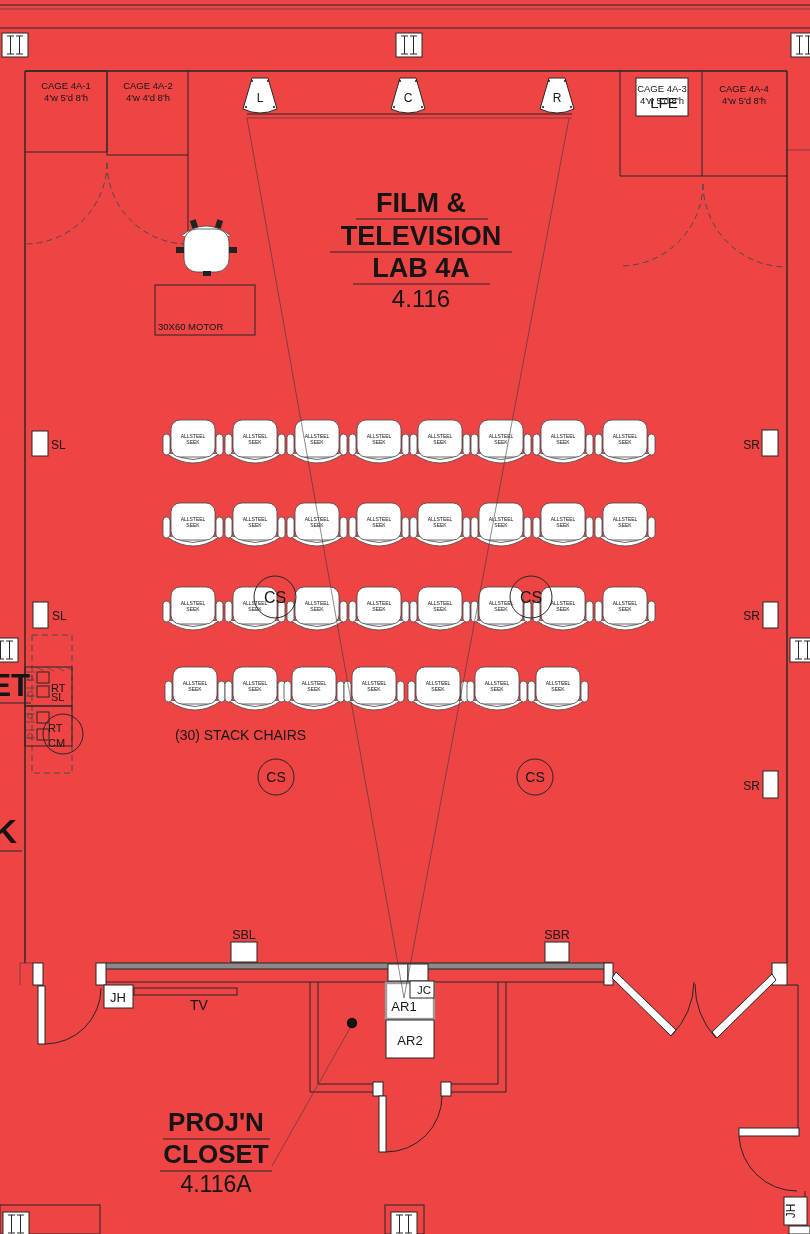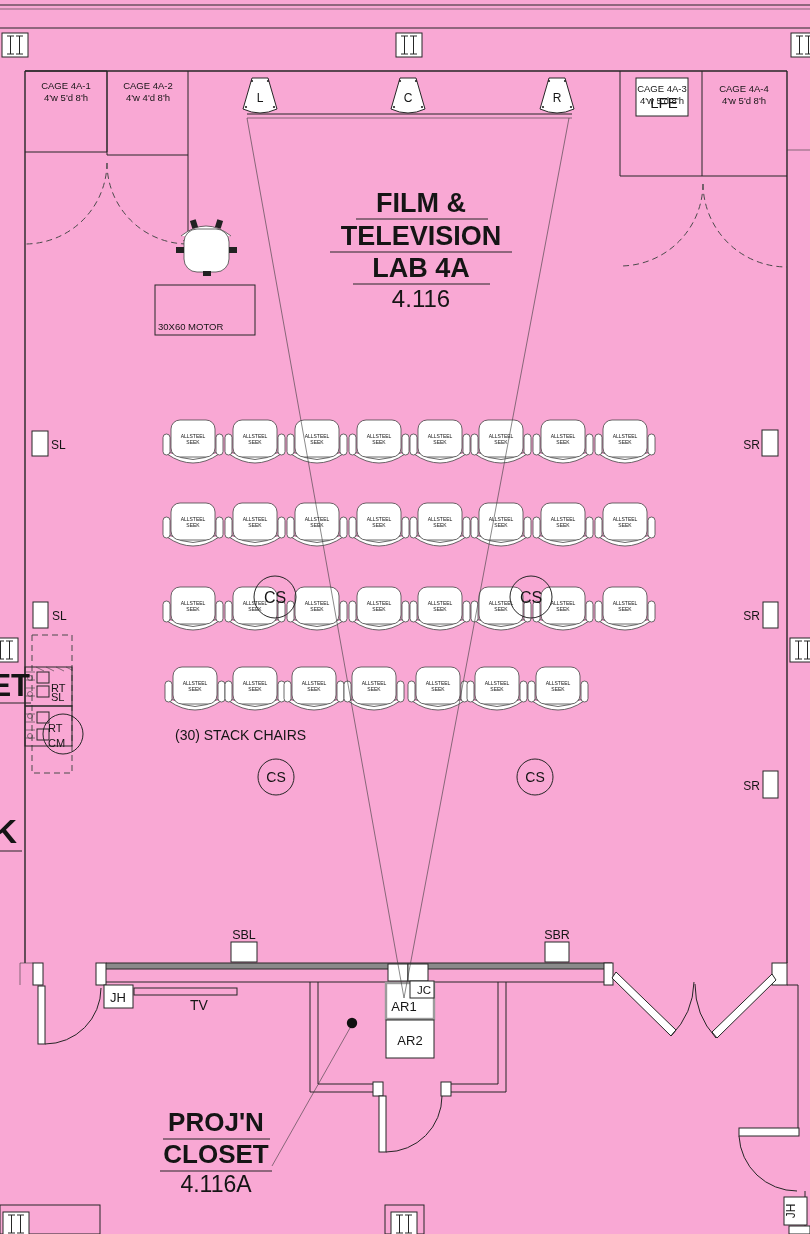--- a/index.html
+++ b/index.html
@@ -1,16 +1,16 @@
 <!DOCTYPE html>
 <html><head>
 <meta charset="utf-8">
 <style>
   html,body{margin:0;padding:0;background:#fff;}
-  .plan-wrap{width:810px;height:1234px;overflow:hidden;background:#f9a8d4;}
+  .plan-wrap{width:810px;height:1234px;overflow:hidden;background:#ef4444;}
   svg{display:block;}
   text{font-family:"Liberation Sans","DejaVu Sans",sans-serif;fill:#151515;}
   .b{font-weight:bold;}
   .ln{stroke:#262626;fill:none;stroke-width:1;}
   .thin{stroke:#3a3a3a;fill:none;stroke-width:0.6;}
   .med{stroke:#262626;fill:none;stroke-width:1.4;}
   .dash{stroke:#4a4a4a;fill:none;stroke-width:1;stroke-dasharray:6 4;}
   .wht{fill:#ffffff;stroke:#262626;stroke-width:1;}
   .grayband{fill:#8a8a8a;stroke:none;}
   .arbox{fill:#ffffff;stroke:#9b9b9b;stroke-width:2.4;}

